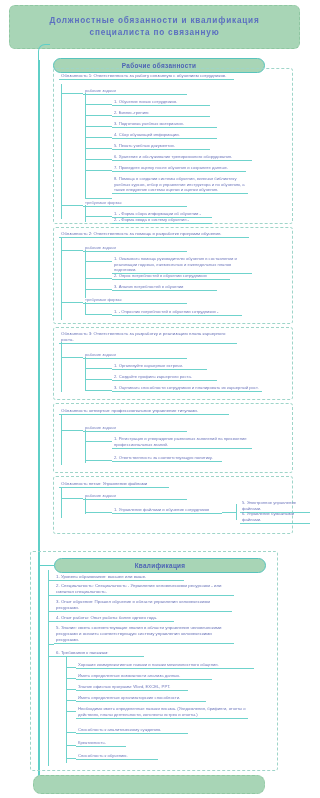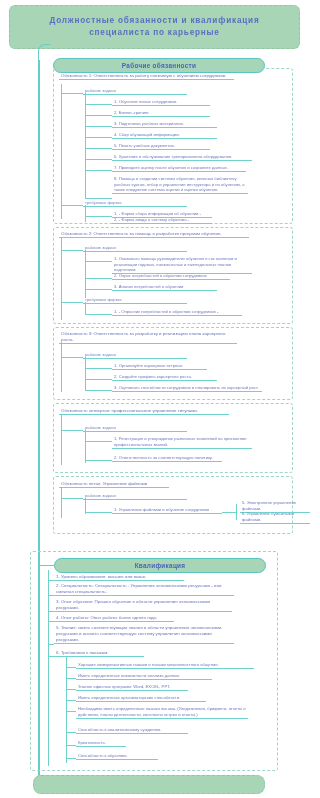--- a/index.html
+++ b/index.html
@@ -110,21 +110,21 @@
     border: 1px dashed #8fc7a2;
     border-radius: 8px;
   }
 </style>
 </head>
 <body>
 
 <div id="root">
 
   <div class="root-node">
-    <div class="txt">Должностные обязанности и квалификация специалиста по карьерные</div>
+    <div class="txt">Должностные обязанности и квалификация специалиста по связанную</div>
   </div>
 
   <div class="corner" style="left:38px; top:44px; width:12px; height:22px;"></div>
   <div class="spine" style="left:38px; top:60px; height:725px;"></div>
   <div class="hline" style="left:38px; top:784px; width:12px; background:#5fcfc7;"></div>
   <div class="hline" style="left:38px; top:565px; width:16px; background:#5fcfc7;"></div>
 
   <div class="branch-head" style="left:53px; top:58px; width:212px;">
     <span class="txt">Рабочие обязанности</span>
   </div>

